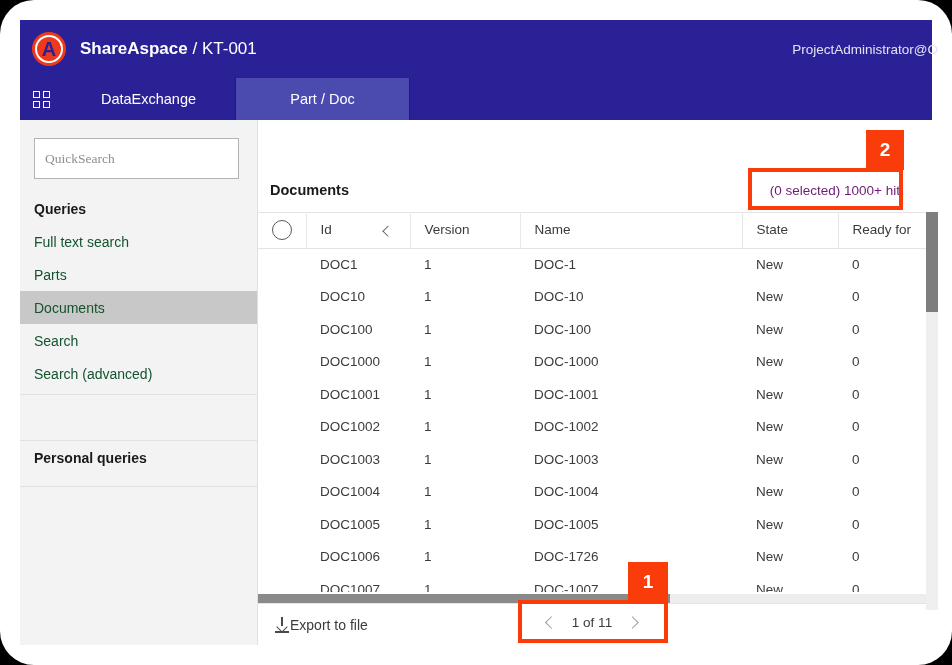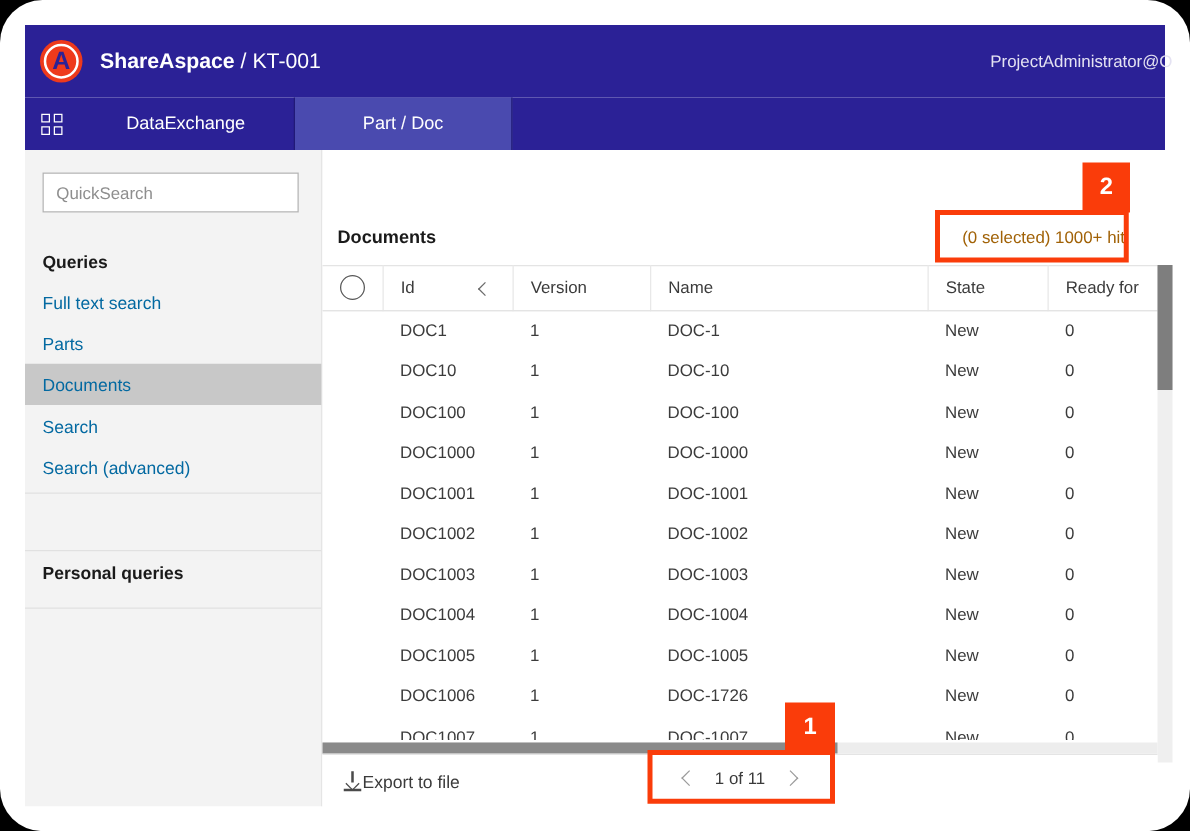--- a/index.html
+++ b/index.html
@@ -129,45 +129,45 @@
     width: 238px;
     height: 525px;
     background: #F3F3F3;
     border-right: 1px solid #E1E1E1;
     box-sizing: border-box;
   }
   #quicksearch {
     position: absolute;
     left: 14px; top: 18px;
     width: 205px;
-    height: 32px;
+    height: 41px;
     border: 1px solid #B3B3B3;
     background: #ffffff;
     box-sizing: border-box;
     font-size: 13.5px;
     color: #333333;
     padding: 0 10px;
-    font-family: Liberation Sans, sans-serif;
+    font-family: Liberation Serif, serif;
     outline: none;
   }
   #quicksearch::placeholder { color: #8E8E8E; }
 
   .nav-group { position: absolute; left: 0; width: 100%; }
   .nav-head {
     font-size: 14px;
     font-weight: bold;
     color: #1A1A1A;
     padding: 0 14px;
     height: 33px;
     display: flex;
     align-items: center;
   }
   .nav-item {
     font-size: 14px;
-    color: #0369a1;
+    color: #14532d;
     padding: 0 14px;
     height: 33px;
     display: flex;
     align-items: center;
   }
   .nav-item.selected { background: #C8C8C8; }
   .nav-divider {
     height: 1px;
     background: #E1E1E1;
     margin: 0;
@@ -226,21 +226,21 @@
     transform: translateY(-50%);
     font-size: 14.5px;
     font-weight: bold;
     color: #1A1A1A;
   }
   #hit-count {
     position: absolute;
     right: 32px; top: 50%;
     transform: translateY(-50%);
     font-size: 13.5px;
-    color: #a16207;
+    color: #701a75;
     white-space: nowrap;
     text-align: right;
   }
 
   
   #table-wrap {
     position: absolute;
     left: 0; top: 92px;
     width: 674px;
     height: 380px;

